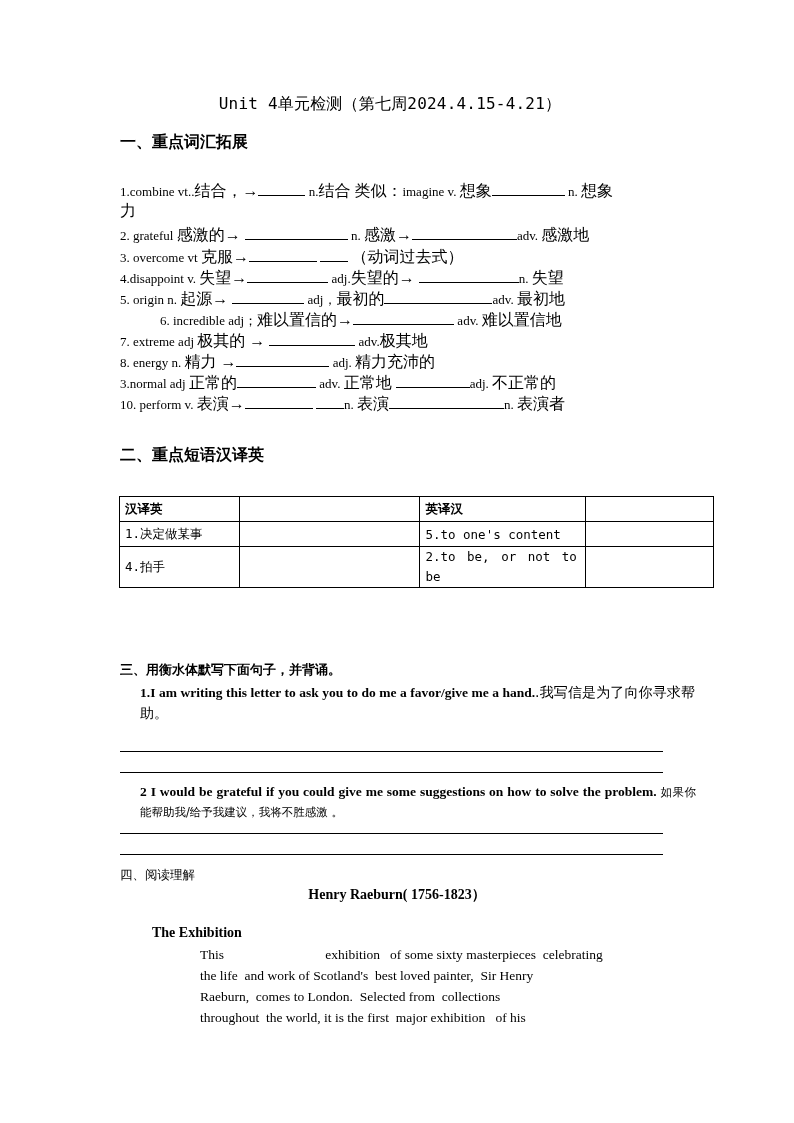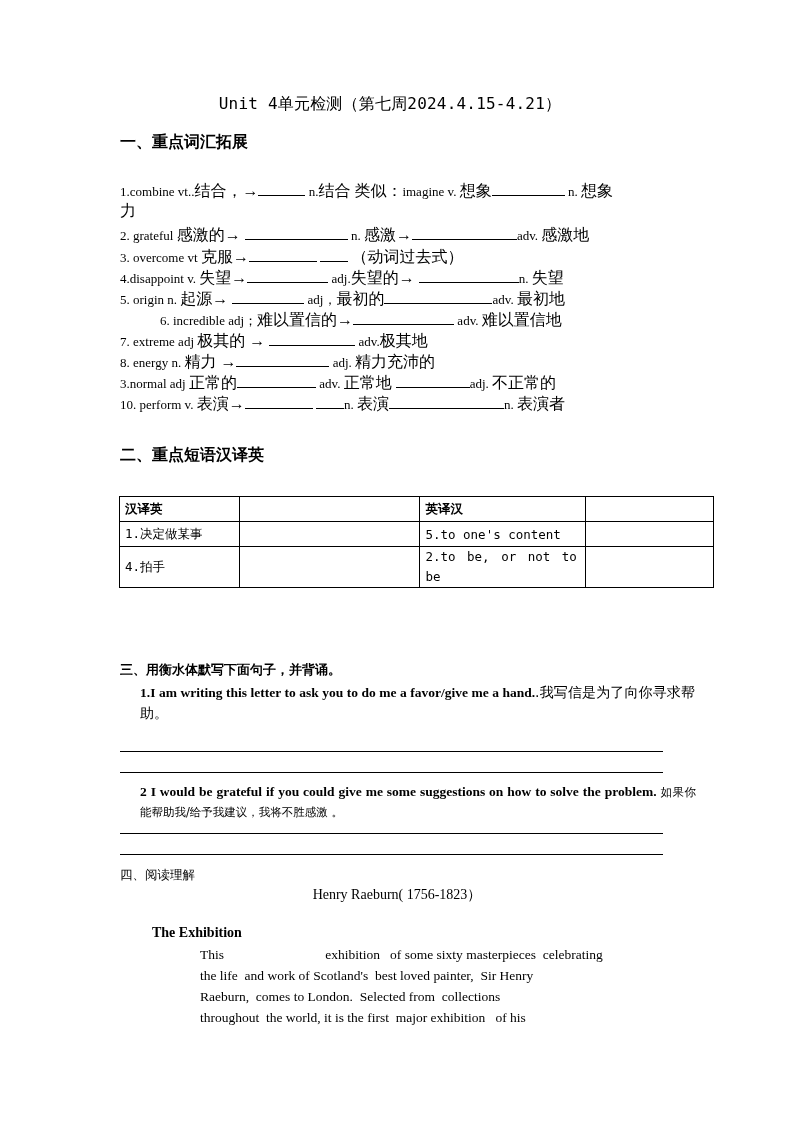--- a/index.html
+++ b/index.html
@@ -110,19 +110,19 @@
 <div class="wline" style="top:751px;"></div>
 <div class="wline" style="top:772px;"></div>
 
 <div class="abs sent" style="top:782px; width:556px;">
   <span>2 I would  be grateful  if you could  give me some suggestions on how to solve the problem. </span><span class="cn-small">  如果你能帮助我/给予我建议，我将不胜感激 。</span>
 </div>
 <div class="wline" style="top:833px;"></div>
 <div class="wline" style="top:854px;"></div>
 
 <div class="abs reading-head" style="left:120px; top:867px;">四、阅读理解</div>
-<div class="abs" style="left:0; width:794px; top:886px; text-align:center; font-size:14px; font-weight:normal;">Henry Raeburn( 1756-1823）</div>
+<div class="abs" style="left:0; width:794px; top:886px; text-align:center; font-size:14px; font-weight:bold;">Henry Raeburn( 1756-1823）</div>
 <div class="abs" style="left:152px; top:925px; font-size:14px; font-weight:bold;">The Exhibition</div>
 
 <div class="abs passage" style="top:945px; white-space:pre;text-align:right;">This                              exhibition   of some sixty masterpieces  celebrating</div>
 <div class="abs passage" style="top:966px; white-space:pre;">the life  and work of Scotland's  best loved painter,  Sir Henry</div>
 <div class="abs passage" style="top:987px; white-space:pre;">Raeburn,  comes to London.  Selected from  collections</div>
 <div class="abs passage" style="top:1008px; white-space:pre;">throughout  the world, it is the first  major exhibition   of his</div>
 
 </body></html>

